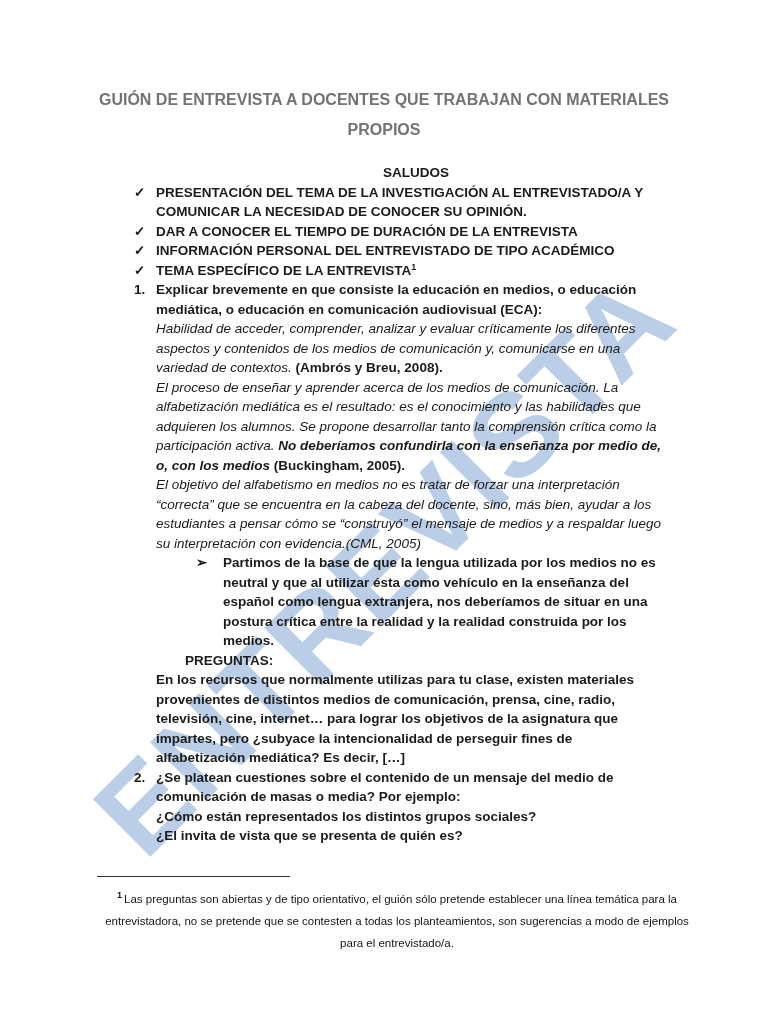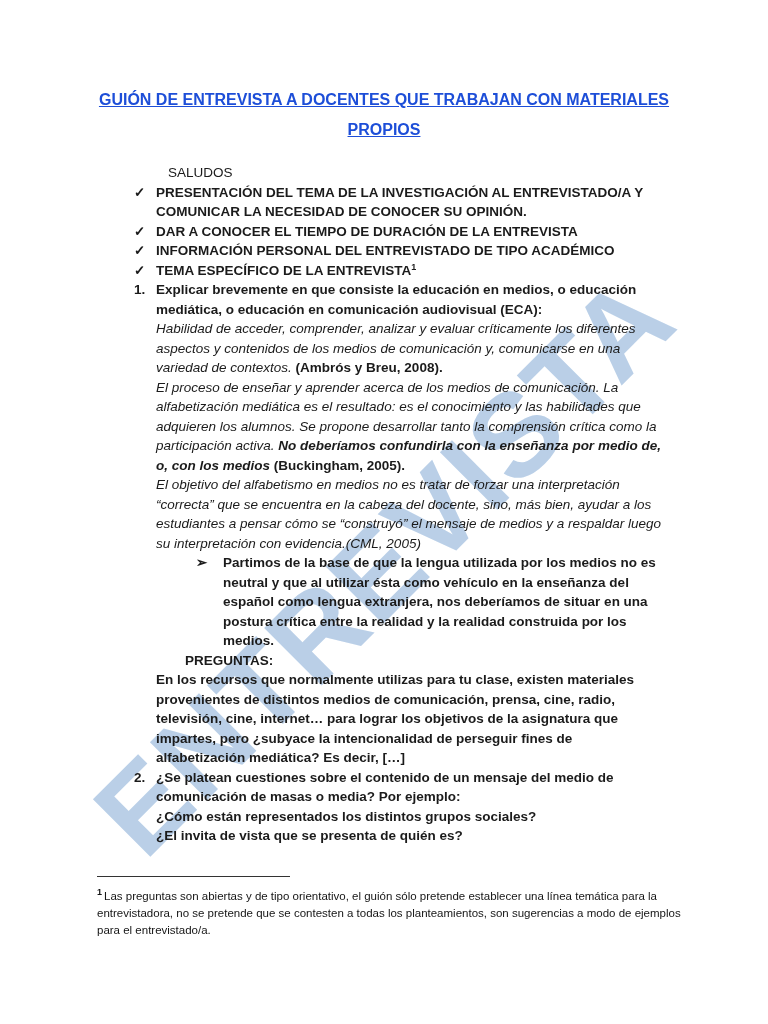--- a/index.html
+++ b/index.html
@@ -30,35 +30,35 @@
   }
   .doc-title {
     position: relative;
     z-index: 1;
     margin: 85px auto 0 auto;
     max-width: 580px;
     text-align: center;
     font-size: 16px;
     font-weight: bold;
     line-height: 30px;
-    color: #1d4ed8;
-    text-decoration: underline;
+    color: #737373;
   }
   .content {
     position: absolute;
     left: 134px;
     top: 163px;
     width: 530px;
     z-index: 1;
     font-size: 13.5px;
     line-height: 19.5px;
   }
   .saludos {
     margin-left: 34px;
-    font-weight: normal;
+    font-weight: bold;
+    text-align: center;
   }
   .row { display: flex; }
   .row .marker {
     flex: none;
     width: 22px;
     font-weight: bold;
   }
   .row .body { flex: 1; }
   .check-item .body { font-weight: bold; }
   .num-item .body { }
@@ -78,22 +78,23 @@
     line-height: 0;
     font-weight: bold;
   }
   .footnote {
     position: absolute;
     left: 97px;
     top: 876px;
     width: 600px;
     z-index: 1;
     font-size: 11.5px;
-    line-height: 17px;
+    line-height: 22px;
     color: #151515;
+    text-align: center;
   }
   .fn-rule {
     width: 193px;
     border-top: 1.5px solid #333;
     margin-bottom: 7px;
   }
   .fn-marker {
     font-size: 9px;
     vertical-align: super;
     font-weight: bold;

